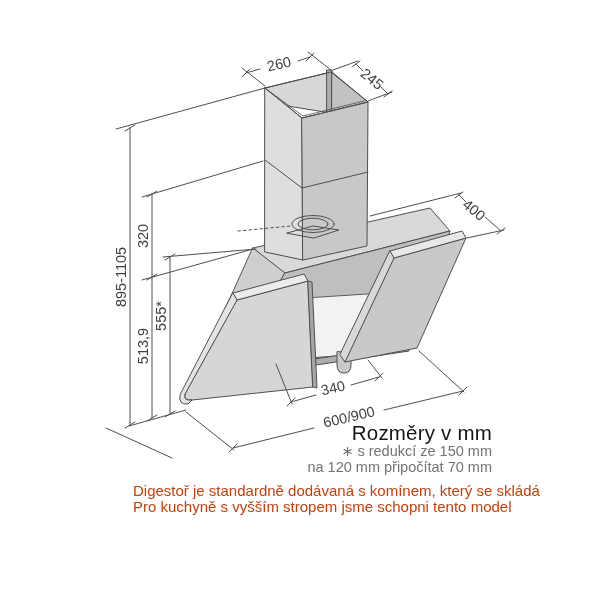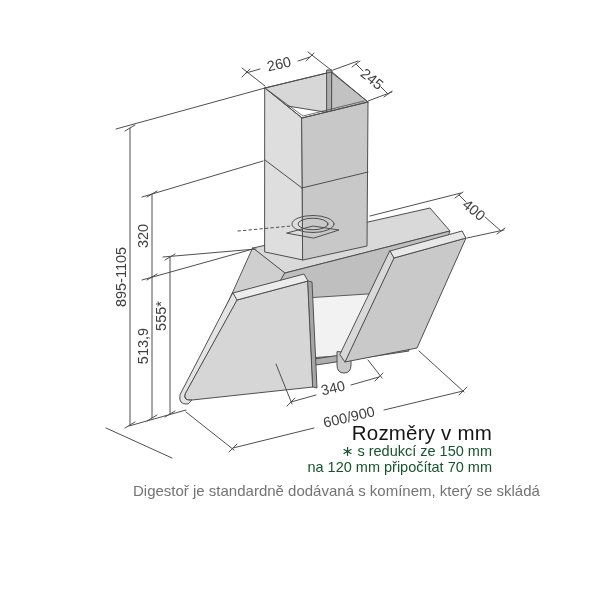--- a/index.html
+++ b/index.html
@@ -3,22 +3,22 @@
 <meta charset="utf-8">
 <style>
   html,body{margin:0;padding:0;background:#ffffff;}
   #stage{position:relative;width:600px;height:600px;background:#ffffff;overflow:hidden;
          font-family:"Liberation Sans","DejaVu Sans",sans-serif;}
   #drawing{position:absolute;left:0;top:0;}
   svg line, svg polyline, svg path, svg polygon, svg ellipse{vector-effect:non-scaling-stroke;}
   .dimtext{font-family:"Liberation Sans","DejaVu Sans",sans-serif;font-size:14.5px;fill:#3f3f3f;}
   .txt{position:absolute;color:#383838;}
   #units-title{right:108px;top:421px;font-size:20.5px;color:#151515;text-align:right;letter-spacing:.2px;}
-  #star-note{right:108px;top:444px;font-size:14.5px;color:#14532d;text-align:right;line-height:15.5px;}
-  #paragraph{left:133px;top:483px;font-size:15px;color:#737373;line-height:16.4px;white-space:nowrap;}
+  #star-note{right:108px;top:444px;font-size:14.5px;color:#737373;text-align:right;line-height:15.5px;}
+  #paragraph{left:133px;top:483px;font-size:15px;color:#c2410c;line-height:16.4px;white-space:nowrap;}
 </style>
 </head>
 <body>
 
 <div id="stage">
 
 <svg id="drawing" width="600" height="600" viewBox="0 0 600 600" stroke-linejoin="round" stroke-linecap="round">
 
   <g stroke="#4f4f4f" stroke-width="1" fill="none">
     <line x1="116" y1="129" x2="265" y2="88"></line>
@@ -155,15 +155,16 @@
 
   <div class="txt" id="units-title">Rozměry v mm</div>
 
   <div class="txt" id="star-note">
     <div>∗ s redukcí ze 150 mm</div>
     <div>na 120 mm připočítat 70 mm</div>
   </div>
 
   <div class="txt" id="paragraph">
     <div>Digestoř je standardně dodávaná s komínem, který se skládá</div>
+    <div>Pro kuchyně s vyšším stropem jsme schopni tento model</div>
   </div>
 
 </div>
 
 </body></html>

